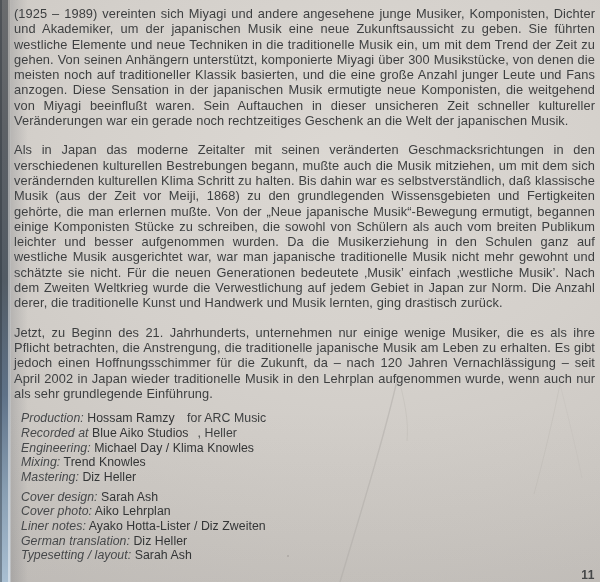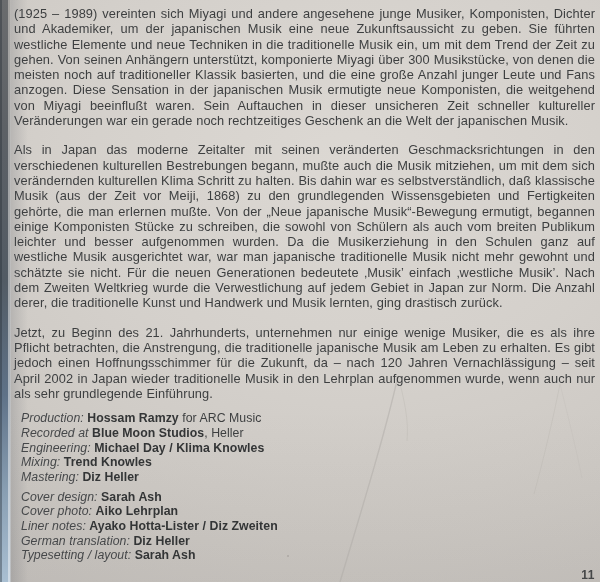--- a/index.html
+++ b/index.html
@@ -48,22 +48,22 @@
     filter:blur(0.15px);
   }
   .content p{margin:0 0 14px 0;}
   .content p.para-last{margin-bottom:10px;}
   .credits{
     margin:0 0 5px 7px;
     font-size:12.3px;line-height:14.7px;letter-spacing:0.05px;
     text-align:left;
   }
   .credit-label{font-style:italic;color:#46484a;}
-  .credit-name{font-weight:bold;color:#333536;}
-  .credit-suffix{color:#3d3f40;}
+  .credit-name{font-weight:normal;color:#333536;}
+  .credit-suffix{color:#3d3f40;margin-left:9px;}
   .page-number{
     margin-top:2px;width:581px;text-align:right;
     font-size:12px;font-weight:bold;color:#454748;letter-spacing:0.5px;
   }
 </style>
 </head>
 <body>
 
 <div class="photo">
 
@@ -87,21 +87,21 @@
 
     <p class="para-last">Jetzt, zu Beginn des 21. Jahrhunderts, unternehmen nur einige wenige Musiker, die es als ihre Pflicht betrachten, die Anstrengung, die traditionelle japanische Musik am Leben zu erhalten. Es gibt jedoch einen Hoffnungsschimmer für die Zukunft, da – nach 120 Jahren Vernachlässigung – seit April 2002 in Japan wieder traditionelle Musik in den Lehrplan aufgenommen wurde, wenn auch nur als sehr grundlegende Einführung.</p>
 
     <div class="credits">
       <div>
         <span class="credit-label">Production:</span>
         <b class="credit-name">Hossam Ramzy</b><span class="credit-suffix"> for ARC Music</span>
       </div>
       <div>
         <span class="credit-label">Recorded at</span>
-        <b class="credit-name">Blue Moon Studios</b><span class="credit-suffix">, Heller</span>
+        <b class="credit-name">Blue Aiko Studios</b><span class="credit-suffix">, Heller</span>
       </div>
       <div>
         <span class="credit-label">Engineering:</span>
         <b class="credit-name">Michael Day / Klima Knowles</b><span class="credit-suffix"></span>
       </div>
       <div>
         <span class="credit-label">Mixing:</span>
         <b class="credit-name">Trend Knowles</b><span class="credit-suffix"></span>
       </div>
       <div>

